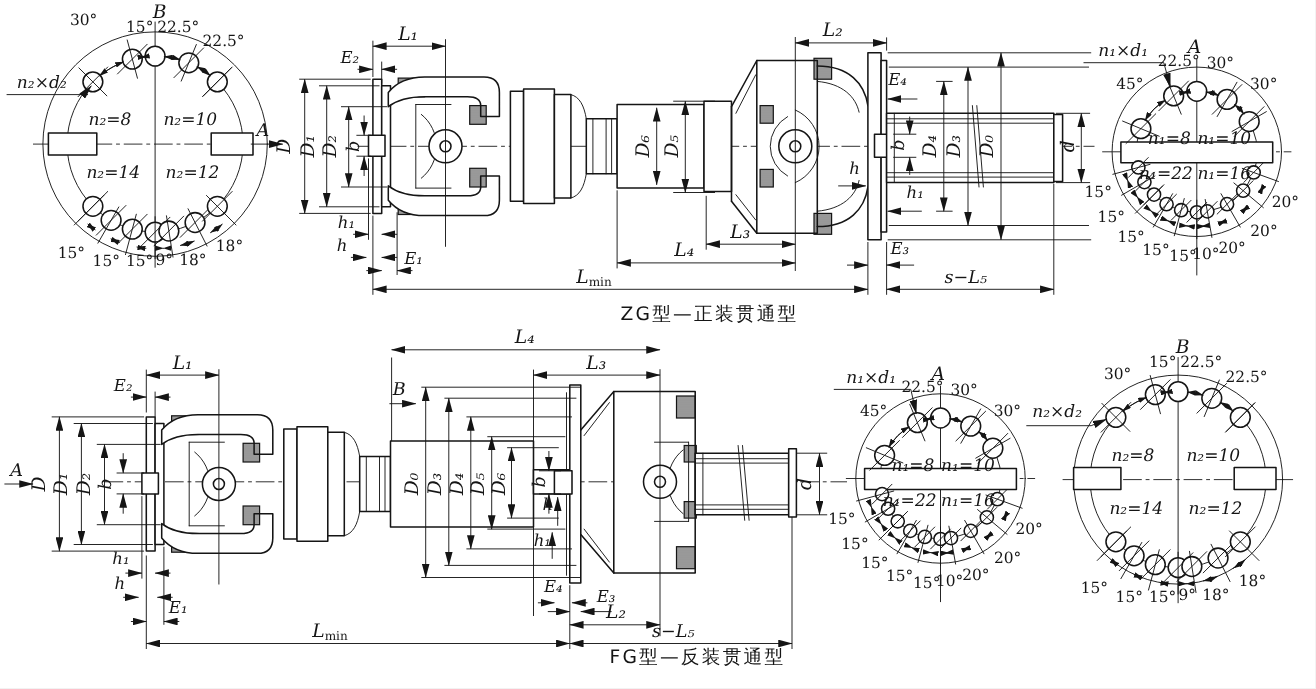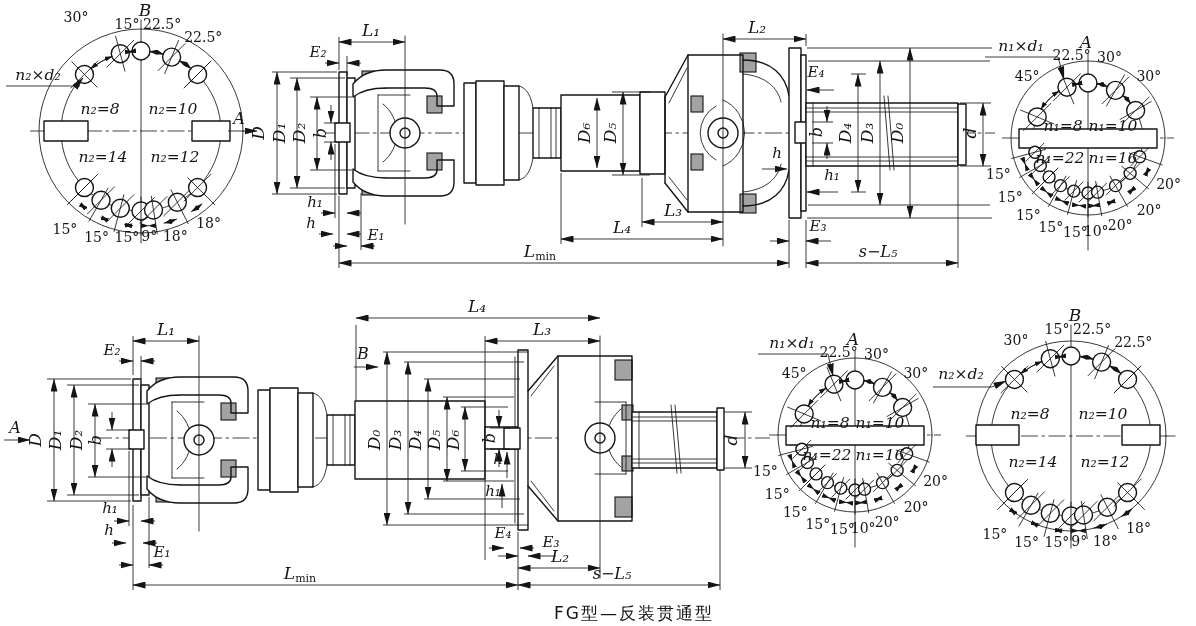--- a/index.html
+++ b/index.html
@@ -639,14 +639,15 @@
         <text x="498" y="464" class="dt" text-anchor="middle" font-size="15">h</text>
         <line x1="507" y1="478" x2="507" y2="452" class="dim" marker-end="url(#ah)"></line>
         <text x="493" y="496" class="dt" text-anchor="middle" font-size="15">h₁</text>
         <line x1="502" y1="508" x2="502" y2="484" class="dim" marker-end="url(#ah)"></line>
         <line x1="745" y1="412" x2="745" y2="468" class="dim" marker-start="url(#ah)" marker-end="url(#ah)"></line>
         <text x="737" y="440" class="dt" text-anchor="middle" font-size="17" transform="rotate(-90 737 440)">d</text>
         <line x1="724" y1="412" x2="752" y2="412" class="dim"></line>
         <line x1="724" y1="468" x2="752" y2="468" class="dim"></line>
       </g>
     </svg>
-  <div class="cap" id="cap-fg" style="left:634px;top:602px">FG型—反装贯通型</div>
+  <div class="cap" id="cap-zg" style="left:645px;top:274px">ZG型—正装贯通型</div>
+  <div class="cap" id="cap-fg" style="left:634px;top:586px">FG型—反装贯通型</div>
 </div>
 
 </body></html>

